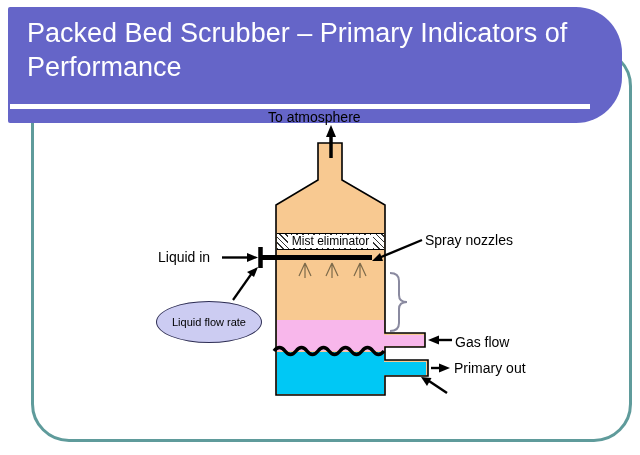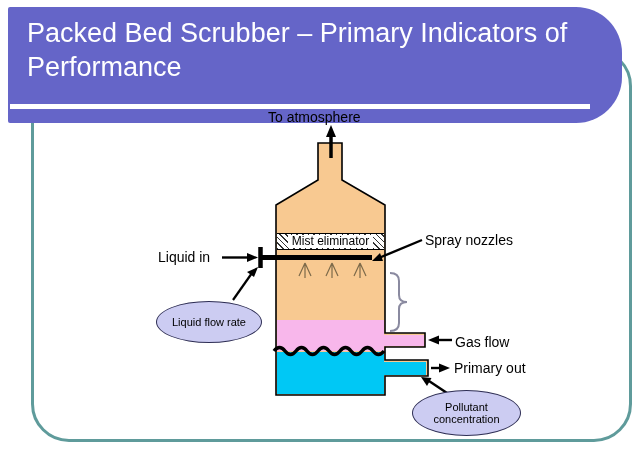--- a/index.html
+++ b/index.html
@@ -122,22 +122,19 @@
     <path d="M274,351 q5.5,-7 11,0 t11,0 t11,0 t11,0 t11,0 t11,0 t11,0 t11,0 t11,0 t11,0" fill="none" stroke="#000" stroke-width="3.5"></path>
   </svg>
 
   <div class="dlabel" style="left:268px;top:111px;width:84px;text-align:center;">To atmosphere</div>
   <div class="dlabel" style="left:158px;top:251px;width:68px;">Liquid in</div>
   <div class="dlabel" style="left:425px;top:234px;">Spray nozzles</div>
   <div class="dlabel" style="left:455px;top:336px;">Gas flow</div>
   <div class="dlabel" style="left:454px;top:362px;">Primary out</div>
 
   <div class="ind ind-lfr">Liquid flow rate</div>
-  <div class="ind ind-pc">
-    <span>Pollutant concentration</span>
-  </div>
 
   <div class="banner">
     <div class="title">Packed Bed Scrubber – Primary Indicators of Performance</div>
     <div class="rule"></div>
   </div>
 
 </div>
 
 </body></html>

